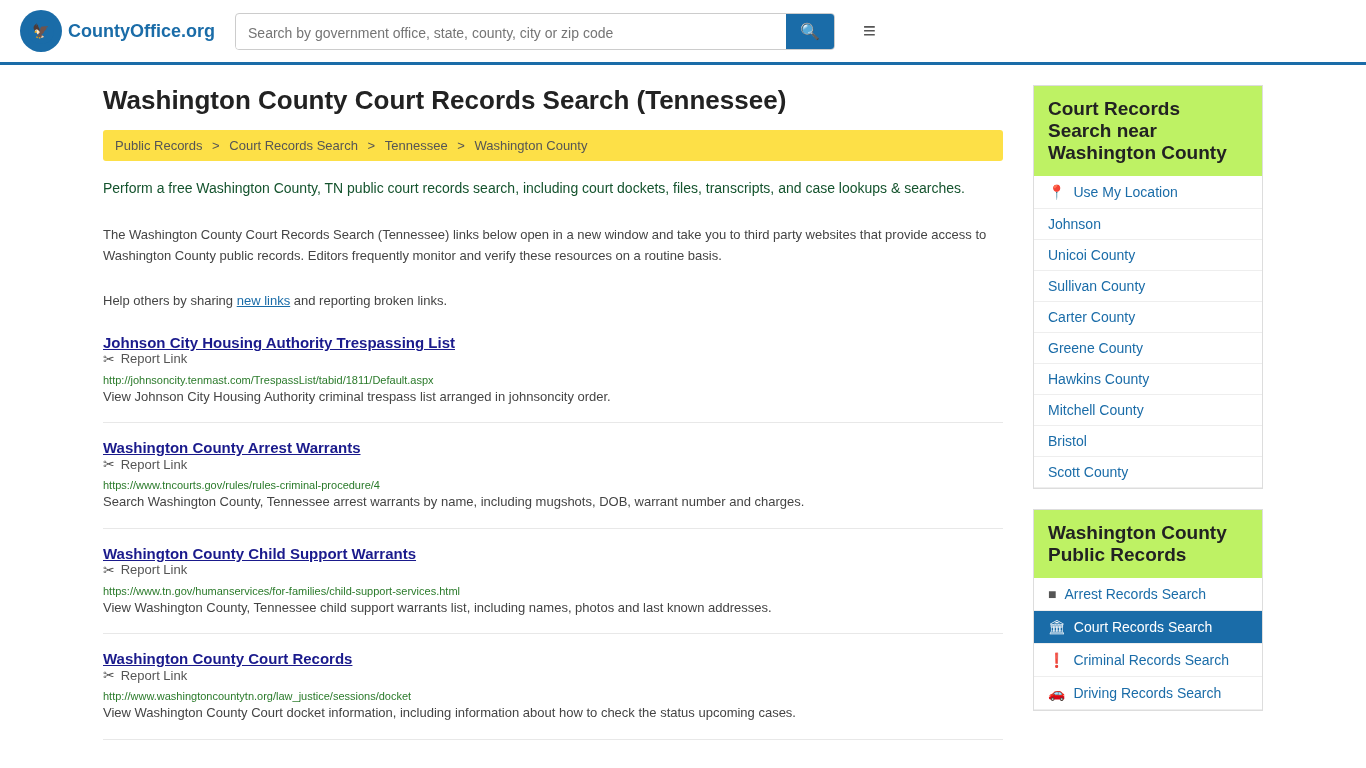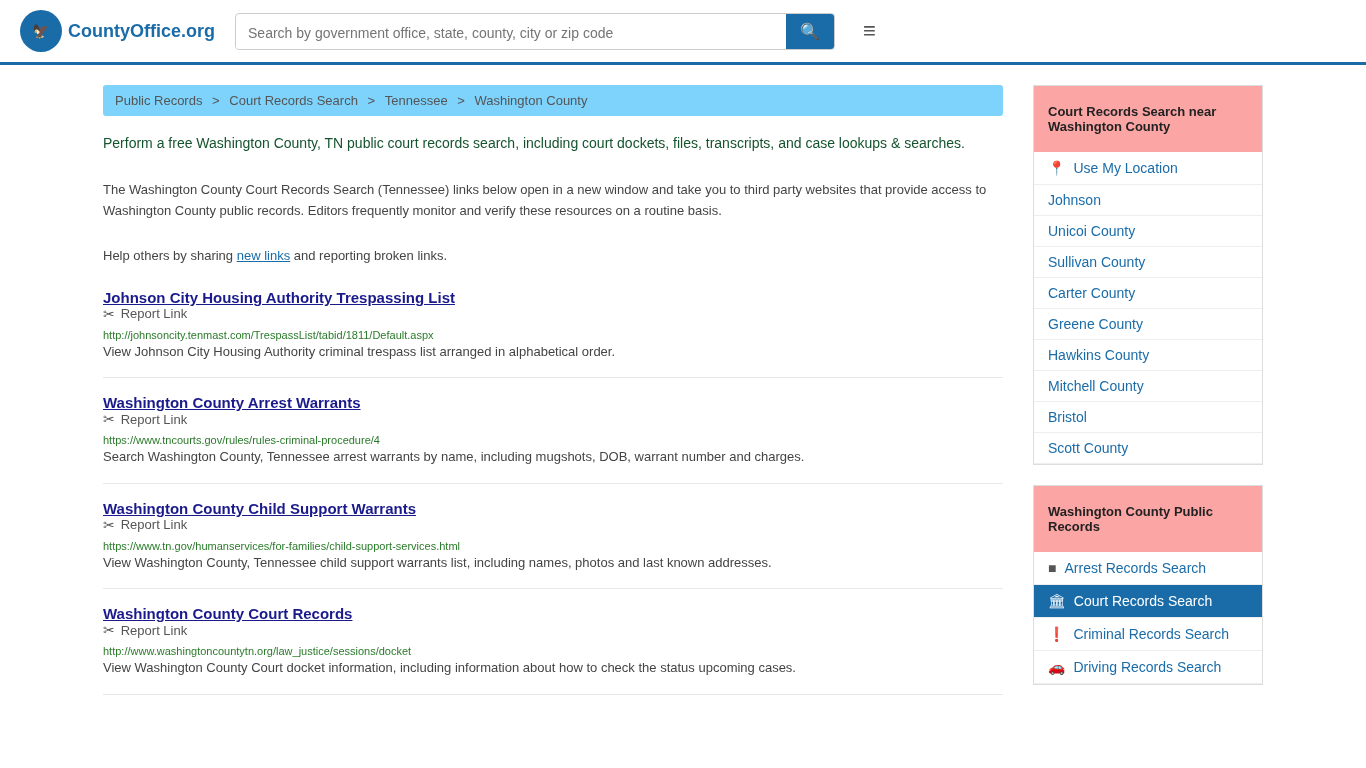--- a/index.html
+++ b/index.html
@@ -86,21 +86,21 @@
     #content {
       flex: 1;
     }
     #page-title {
       font-size: 26px;
       font-weight: bold;
       color: #222;
       margin-bottom: 14px;
     }
     #breadcrumb {
-      background: #7dd3fc;
+      background: #fde047;
       padding: 8px 12px;
       border-radius: 3px;
       margin-bottom: 16px;
       font-size: 13px;
       color: #555;
     }
     #breadcrumb a {
       color: #555;
       text-decoration: none;
     }
@@ -171,23 +171,23 @@
       color: #444;
       line-height: 1.5;
     }
 
     
     #sidebar {
       width: 230px;
       flex-shrink: 0;
     }
     .sidebar-section-header {
-      background: #fca5a5;
-      padding: 18px 14px;
-      font-size: 13px;
+      background: #bef264;
+      padding: 12px 14px;
+      font-size: 19px;
       font-weight: bold;
       color: #222;
       margin-bottom: 0;
     }
     .sidebar-section {
       border: 1px solid #ddd;
       margin-bottom: 20px;
     }
     .sidebar-item {
       padding: 8px 14px;
@@ -252,20 +252,21 @@
     </button>
   </div>
   <button id="hamburger-button">
     <span>≡</span>
   </button>
 </div>
 
 <div id="main-container">
 
   <div id="content">
+    <h1 id="page-title">Washington County Court Records Search (Tennessee)</h1>
 
     <div id="breadcrumb">
       <a href="#">Public Records</a>
       <span> &gt; </span>
       <a href="#">Court Records Search</a>
       <span> &gt; </span>
       <a href="#">Tennessee</a>
       <span> &gt; </span>
       <a href="#">Washington County</a>
     </div>
@@ -285,21 +286,21 @@
 
       <div class="record-item">
         <div class="record-header">
           <a class="record-title" href="#">Johnson City Housing Authority Trespassing List</a>
           <button class="report-link-btn">
             <span class="report-icon">✂</span>
             <span>Report Link</span>
           </button>
         </div>
         <a class="record-url" href="#">http://johnsoncity.tenmast.com/TrespassList/tabid/1811/Default.aspx</a>
-        <p class="record-description">View Johnson City Housing Authority criminal trespass list arranged in alphabetical order.</p>
+        <p class="record-description">View Johnson City Housing Authority criminal trespass list arranged in johnsoncity order.</p>
       </div>
 
       <div class="record-item">
         <div class="record-header">
           <a class="record-title" href="#">Washington County Arrest Warrants</a>
           <button class="report-link-btn">
             <span class="report-icon">✂</span>
             <span>Report Link</span>
           </button>
         </div>

